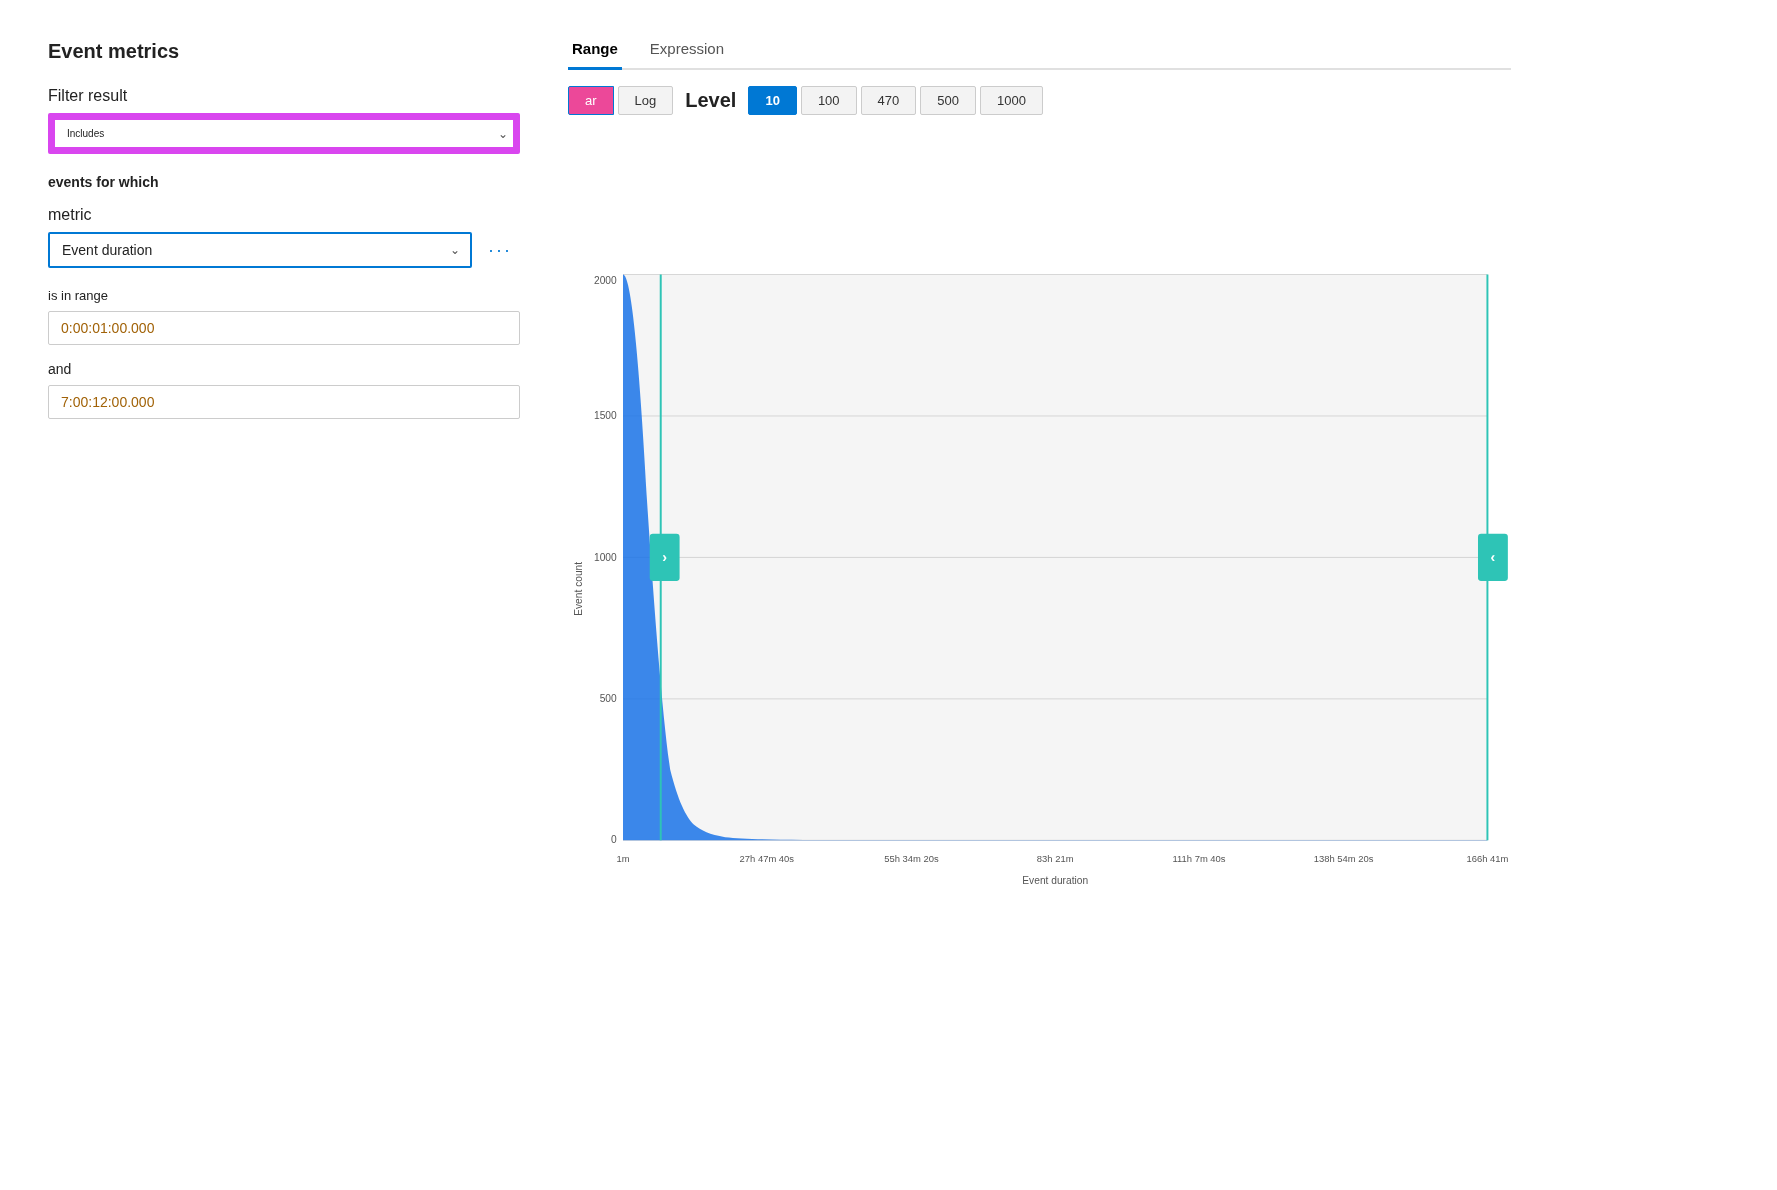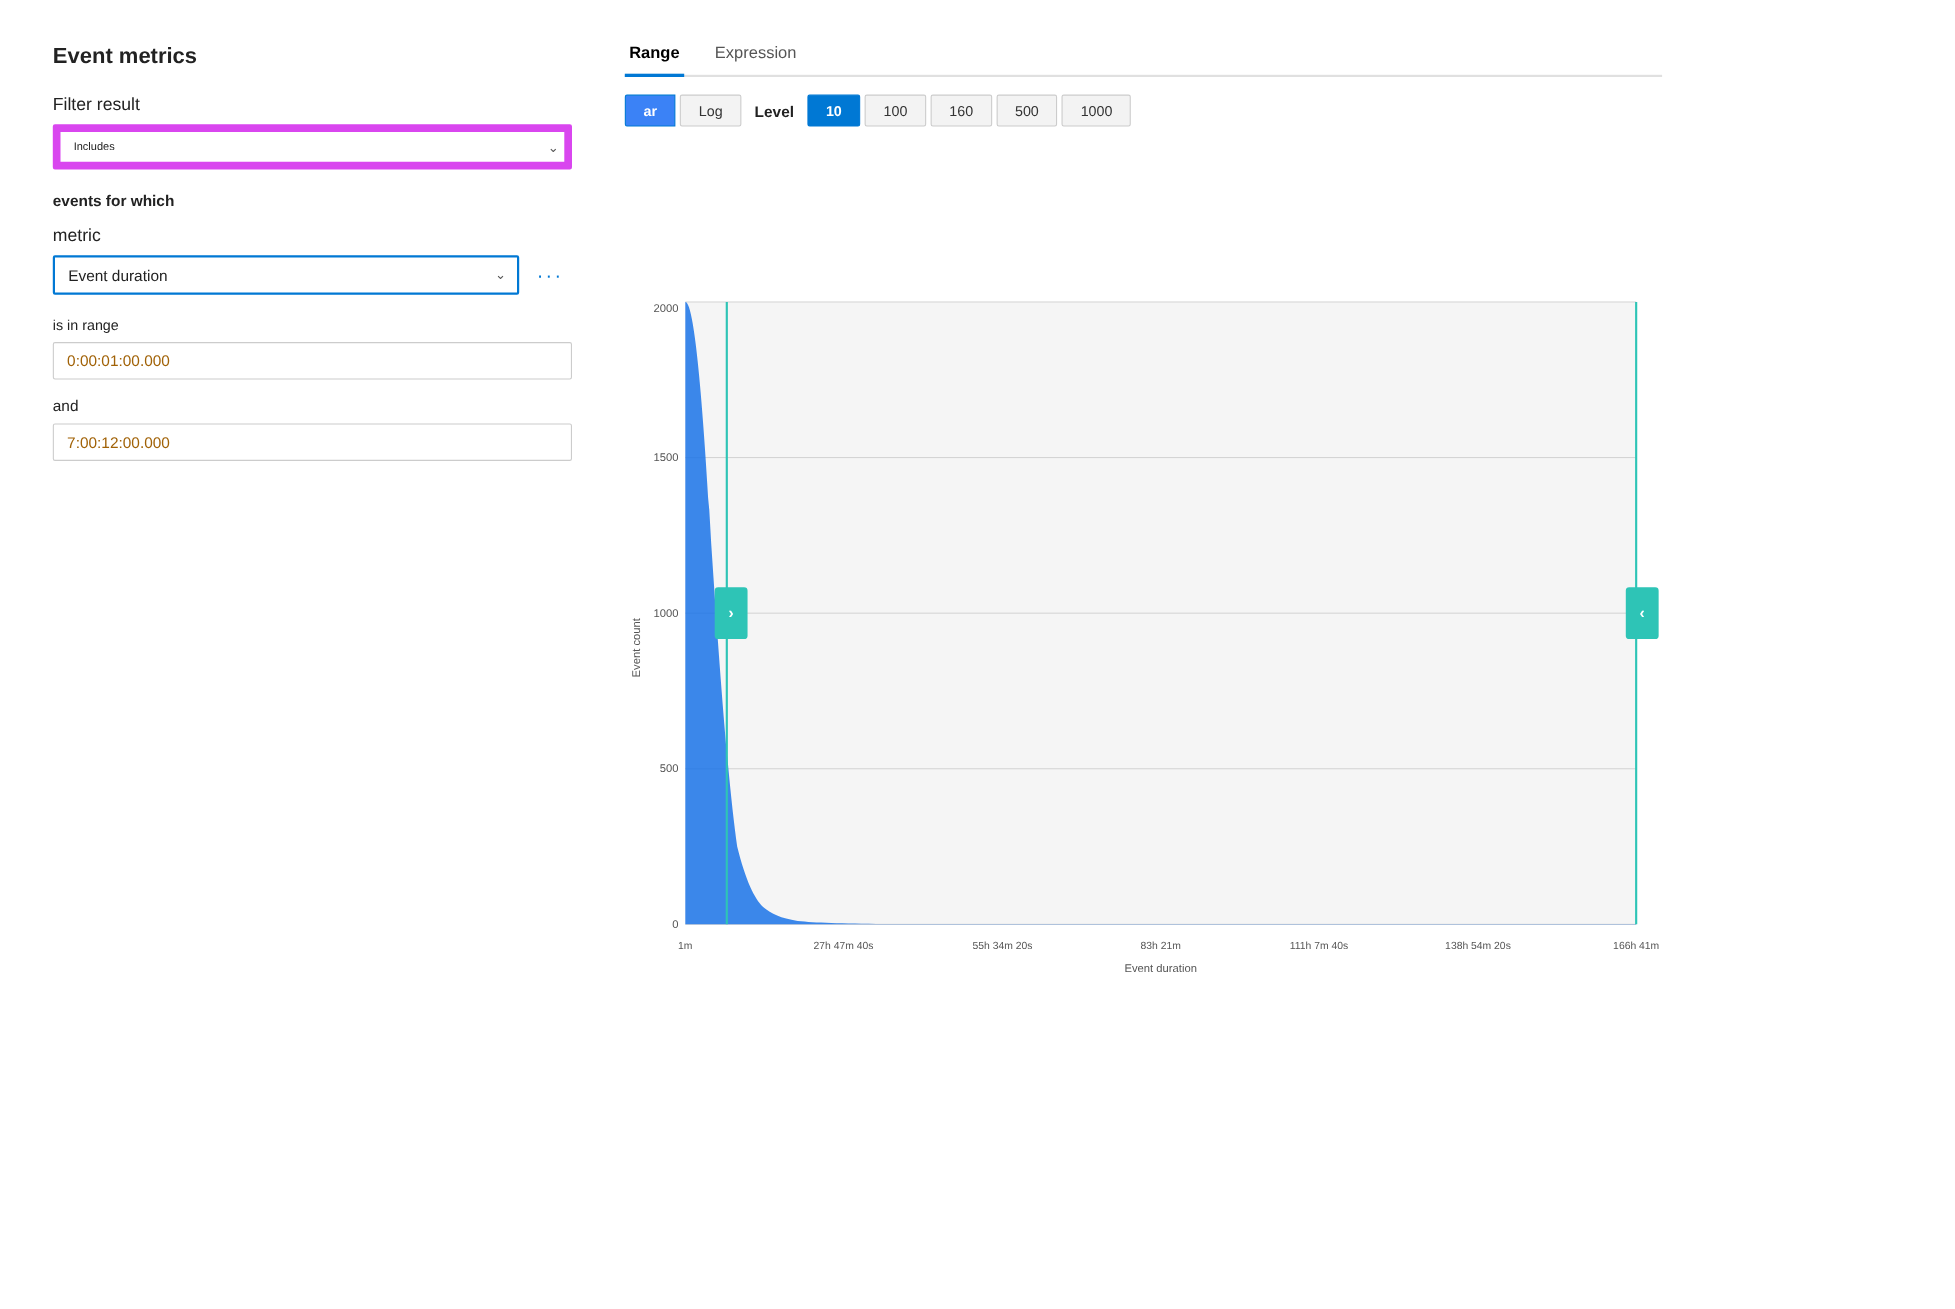--- a/index.html
+++ b/index.html
@@ -155,24 +155,24 @@
       color: #333;
       border-radius: 2px;
     }
     .ctrl-btn.active {
       background: #0078d4;
       color: #fff;
       border-color: #0078d4;
       font-weight: 600;
     }
     .ctrl-btn.partial-visible {
-      background: #3b82f6;
+      background: #ec4899;
       color: #fff;
       border-color: #0078d4;
-      font-weight: 700;
+      font-weight: 400;
       border-radius: 2px 0 0 2px;
     }
     .chart-area {
       position: relative;
       width: 100%;
       height: 900px;
     }
     svg.chart-svg {
       width: 100%;
       height: 100%;
@@ -220,24 +220,24 @@
   <div class="right-panel">
 
     <div class="tabs">
       <button class="tab active">Range</button>
       <button class="tab">Expression</button>
     </div>
 
     <div class="chart-controls">
       <button class="ctrl-btn partial-visible">ar</button>
       <button class="ctrl-btn">Log</button>
-      <span style="margin: 0 8px; font-weight: 700; font-size: 14px;">Level</span>
+      <span style="margin: 0 8px; font-weight: 700; font-size: 20px;">Level</span>
       <button class="ctrl-btn active">10</button>
       <button class="ctrl-btn">100</button>
-      <button class="ctrl-btn">160</button>
+      <button class="ctrl-btn">470</button>
       <button class="ctrl-btn">500</button>
       <button class="ctrl-btn">1000</button>
     </div>
 
     <div class="chart-area">
       <svg class="chart-svg" viewBox="0 0 1200 820" preserveAspectRatio="xMidYMid meet">
 
         <text x="18" y="420" font-size="13" fill="#555" text-anchor="middle" transform="rotate(-90,18,420)">Event count</text>
 
         <rect x="70" y="20" width="1100" height="720" fill="#f5f5f5"></rect>

